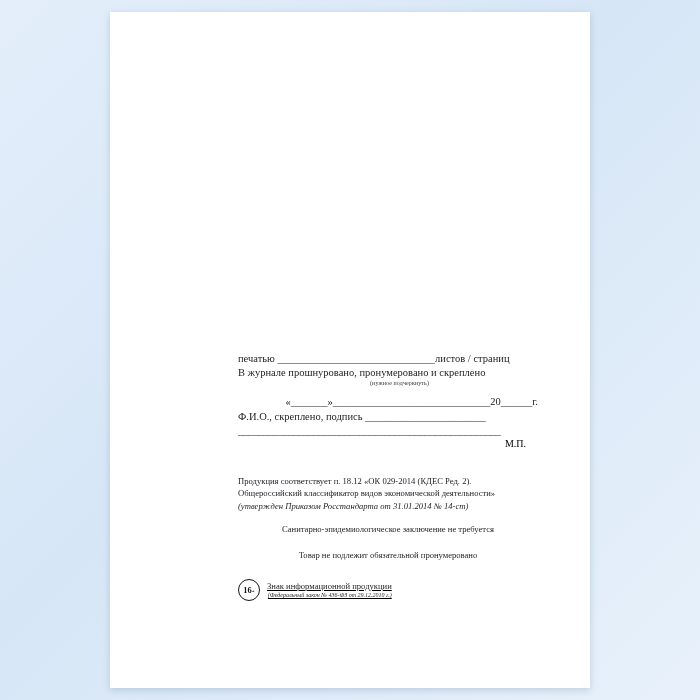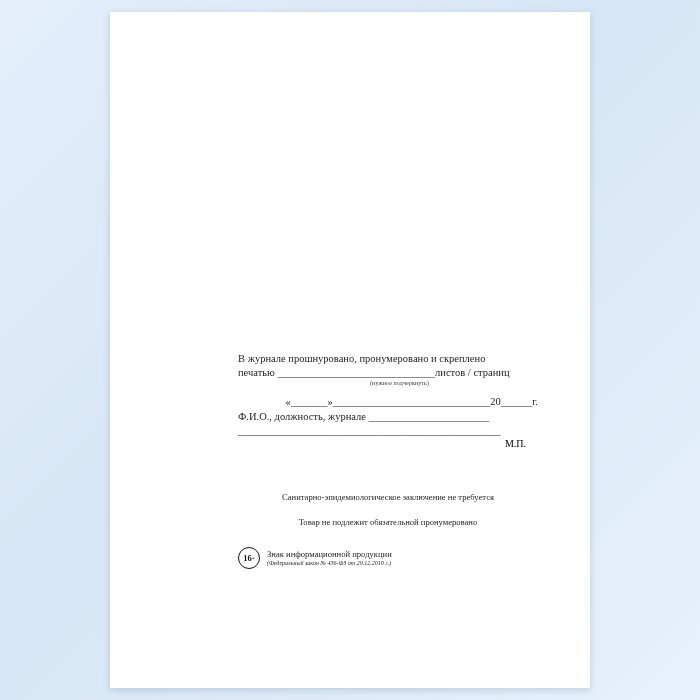--- a/index.html
+++ b/index.html
@@ -64,21 +64,21 @@
   .row-4 {
     margin-bottom: 9px;
   }
   .row-5 {
     margin-bottom: 8px;
     letter-spacing: -0.2px;
   }
   .row-mp {
     text-align: right;
     font-size: 10px;
-    margin-bottom: 42px;
+    margin-bottom: 26px;
     padding-right: 12px;
   }
   .block-bottom {
     margin-top: 0;
   }
   .para {
     font-size: 8.6px;
     color: #1d1d22;
     line-height: 1.45;
     margin-bottom: 11px;
@@ -87,20 +87,21 @@
     font-style: italic;
   }
   .para-gap {
     margin-bottom: 13px;
     text-align: center;
   }
   .badge-row {
     display: flex;
     align-items: center;
     margin-top: 18px;
+    text-align: right;
   }
   .age-badge {
     width: 20px;
     height: 20px;
     border: 1.1px solid #15151a;
     border-radius: 50%;
     display: flex;
     align-items: center;
     justify-content: center;
     font-size: 8.5px;
@@ -109,20 +110,21 @@
     flex: 0 0 auto;
     position: relative;
     font-family: "Liberation Serif", serif;
   }
   .age-badge sup {
     font-size: 5px;
     vertical-align: super;
   }
   .badge-text {
     margin-left: 7px;
+    text-decoration: underline;
   }
   .badge-title {
     font-size: 8.6px;
     color: #1d1d22;
     line-height: 1.2;
   }
   .badge-sub {
     font-size: 6px;
     font-style: italic;
     color: #26262b;
@@ -131,30 +133,35 @@
   }
 </style>
 </head>
 <body>
 
 <div class="scene">
   <div class="page">
     <div class="content">
 
       <div class="block-top">
+        <div class="line row-2">печатью ______________________________листов / страниц</div>
         <div class="line row-1">В журнале прошнуровано, пронумеровано и скреплено</div>
-        <div class="line row-2">печатью ______________________________листов / страниц</div>
         <div class="tiny">(нужное подчеркнуть)</div>
         <div class="line row-3">«_______»______________________________20______г.</div>
-        <div class="line row-4">Ф.И.О., должность, журнале _______________________</div>
+        <div class="line row-4">Ф.И.О., скреплено, подпись _______________________</div>
         <div class="line row-5">____________________________________________________</div>
         <div class="row-mp">М.П.</div>
       </div>
 
       <div class="block-bottom">
+        <div class="para">
+          <div>Продукция соответствует п. 18.12 «ОК 029-2014 (КДЕС Ред. 2).</div>
+          <div>Общероссийский классификатор видов экономической деятельности»</div>
+          <div class="italic">(утвержден Приказом Росстандарта от 31.01.2014 № 14-ст)</div>
+        </div>
         <div class="para para-gap">Санитарно-эпидемиологическое заключение не требуется</div>
         <div class="para para-gap">Товар не подлежит обязательной пронумеровано</div>
 
         <div class="badge-row">
           <div class="age-badge">
             <span>16</span>
               <sup>+</sup>
           </div>
           <div class="badge-text">
             <div class="badge-title">Знак информационной продукции</div>

